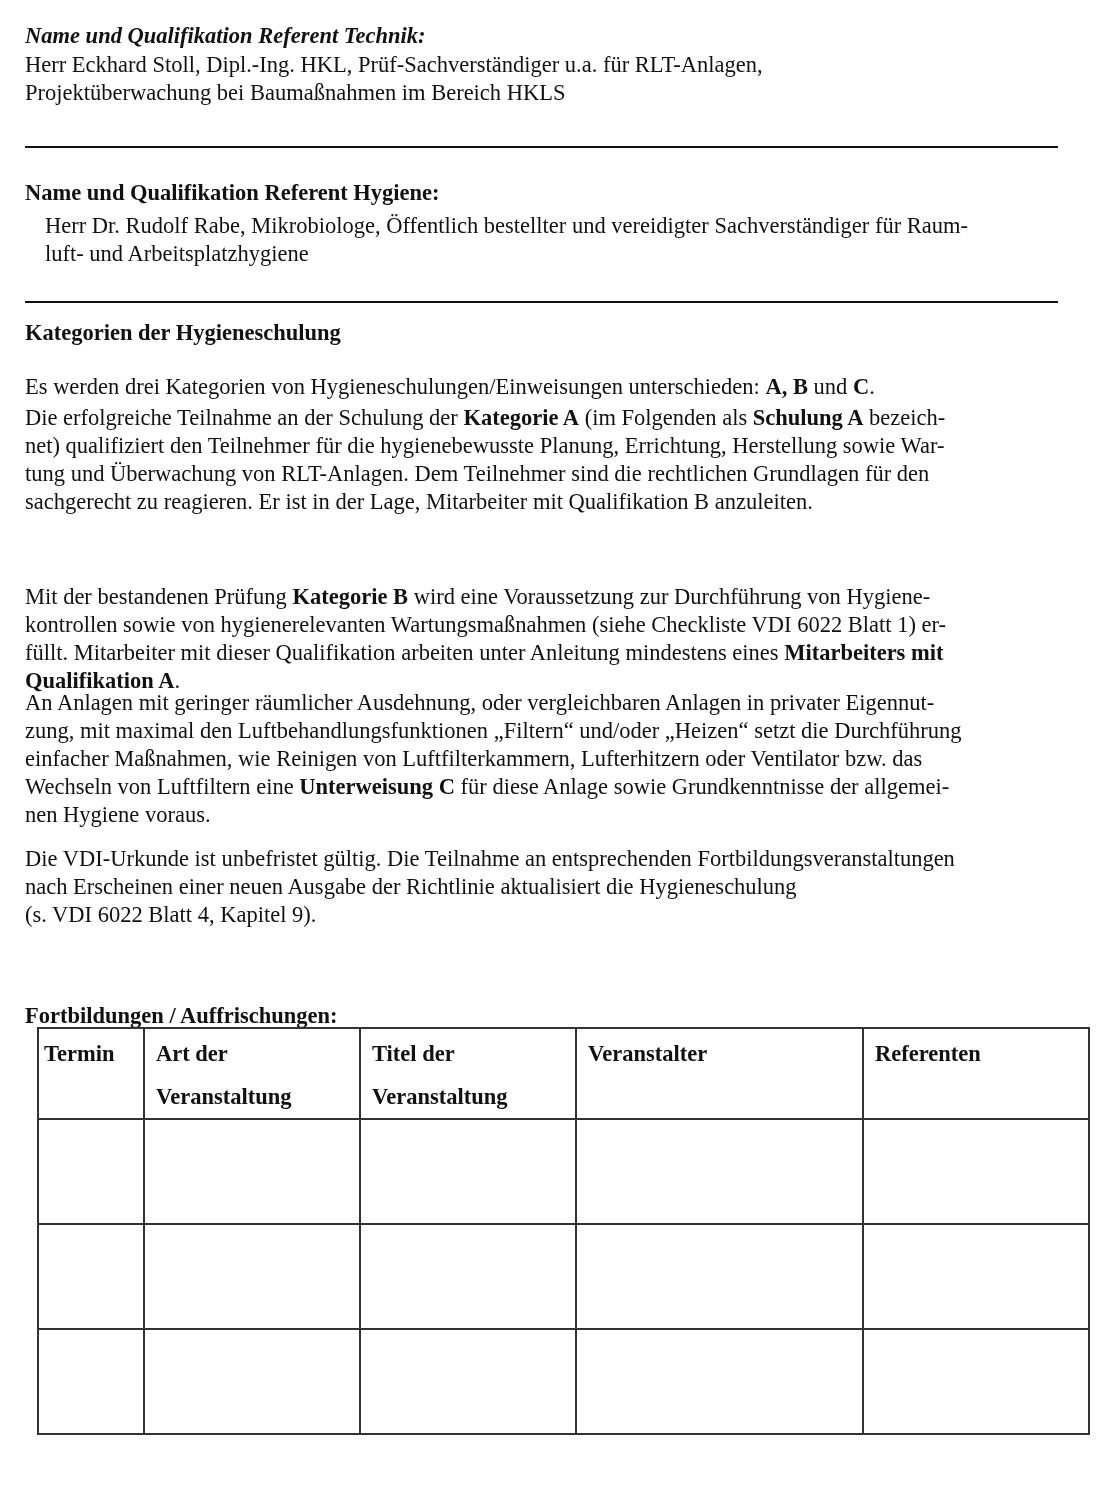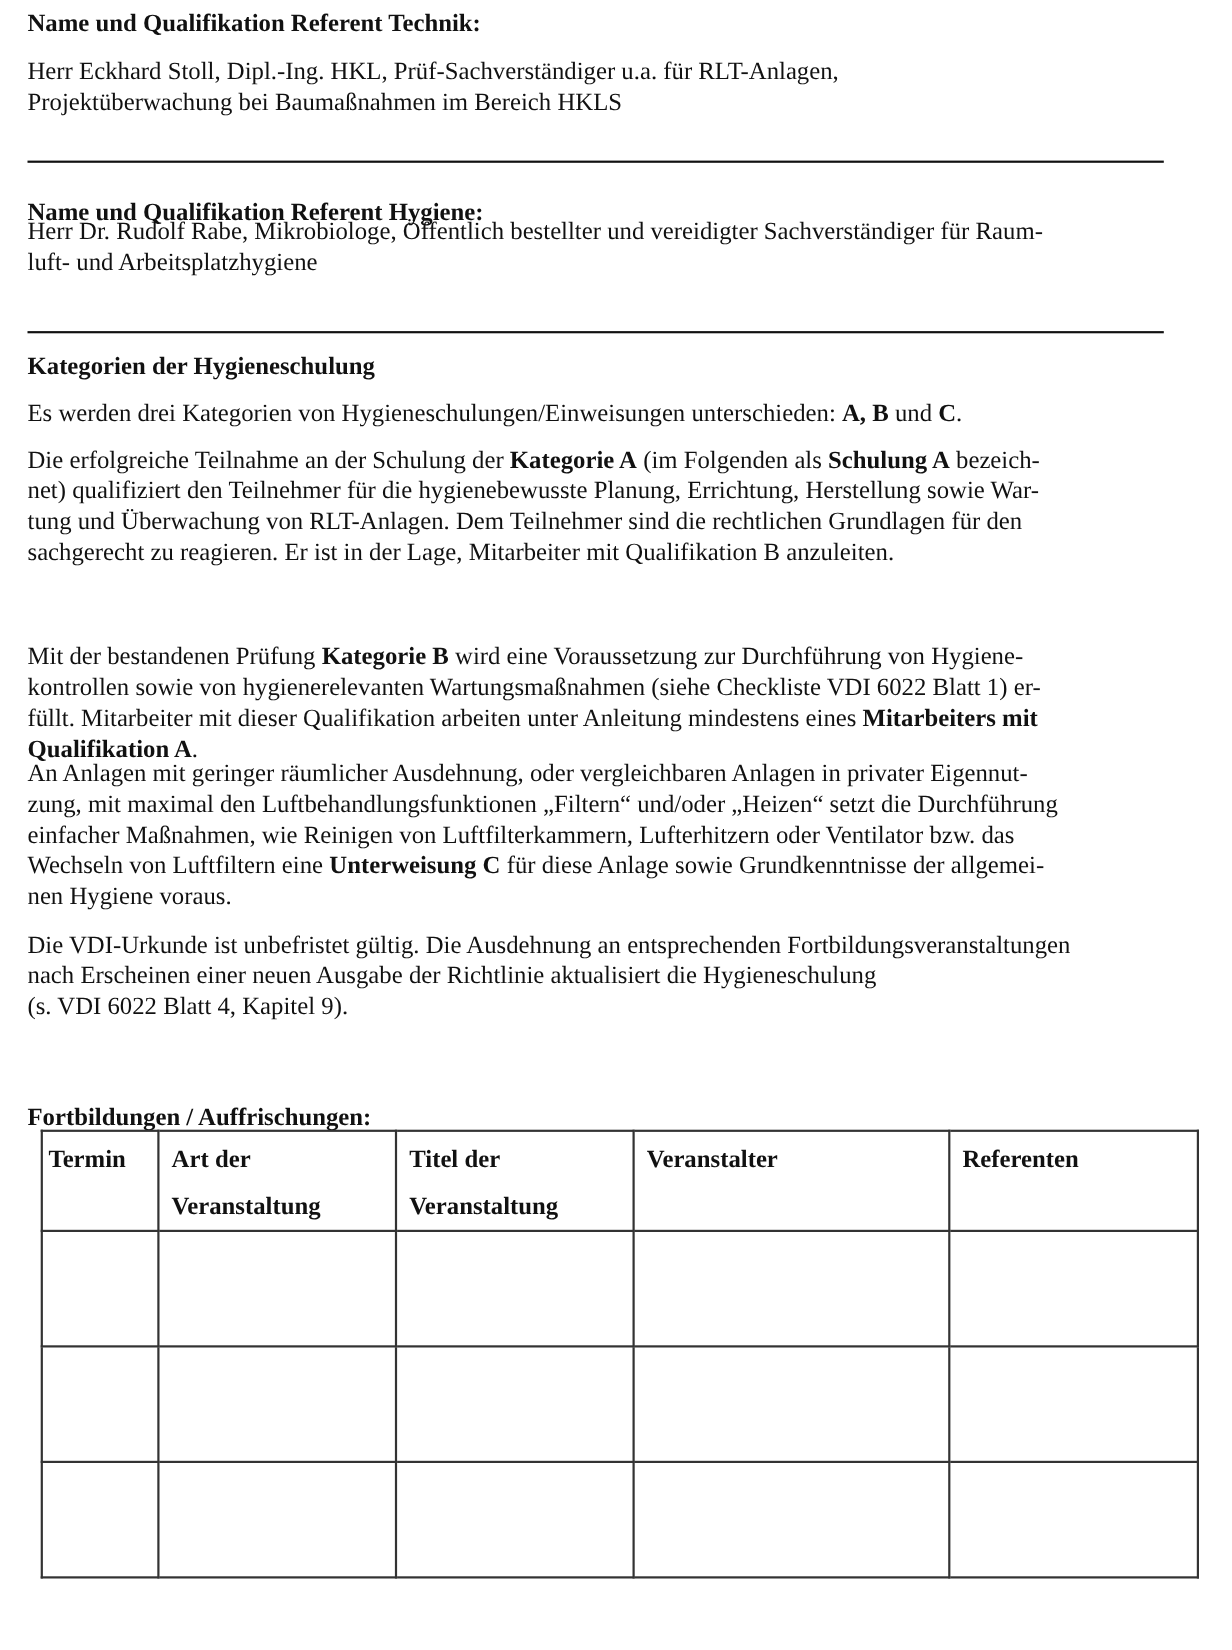--- a/index.html
+++ b/index.html
@@ -35,37 +35,37 @@
     line-height: 43px;
   }
   table.fb th.first { padding-left: 5px; }
   table.fb td { height: 103px; }
 </style>
 </head>
 <body>
 
 <div class="page">
 
-  <div class="h" style="top:7px;">Name und Qualifikation Referent Technik:</div>
+  <div class="h" style="top:22px;font-style:italic;">Name und Qualifikation Referent Technik:</div>
   <div class="p" style="top:51px;font-family:Liberation Serif, serif;">
     <span class="line">Herr Eckhard Stoll, Dipl.-Ing. HKL, Prüf-Sachverständiger u.a. für RLT-Anlagen,</span>
     <span class="line">Projektüberwachung bei Baumaßnahmen im Bereich HKLS</span>
   </div>
   <div class="rule" style="top:146px;"></div>
 
   <div class="h" style="top:179px;">Name und Qualifikation Referent Hygiene:</div>
-  <div class="p" style="top:196px;">
+  <div class="p" style="top:212px;margin-left:20px;">
     <span class="line">Herr Dr. Rudolf Rabe, Mikrobiologe, Öffentlich bestellter und vereidigter Sachverständiger für Raum-</span>
     <span class="line">luft- und Arbeitsplatzhygiene</span>
   </div>
   <div class="rule" style="top:301px;"></div>
 
   <div class="h" style="top:319px;">Kategorien der Hygieneschulung</div>
 
-  <div class="p" style="top:362px;">
+  <div class="p" style="top:373px;">
     <span class="line"><span>Es werden drei Kategorien von Hygieneschulungen/Einweisungen unterschieden: </span><b>A, B</b><span> und </span><b>C</b><span>.</span></span>
   </div>
 
   <div class="p" style="top:404px;">
     <span class="line"><span>Die erfolgreiche Teilnahme an der Schulung der </span><b>Kategorie A</b><span> (im Folgenden als </span><b>Schulung A</b><span> bezeich-</span></span>
     <span class="line">net) qualifiziert den Teilnehmer für die hygienebewusste Planung, Errichtung, Herstellung sowie War-</span>
     <span class="line">tung und Überwachung von RLT-Anlagen. Dem Teilnehmer sind die rechtlichen Grundlagen für den</span>
     <span class="line">sachgerecht zu reagieren. Er ist in der Lage, Mitarbeiter mit Qualifikation B anzuleiten.</span>
   </div>
 
@@ -78,21 +78,21 @@
 
   <div class="p" style="top:689px;">
     <span class="line">An Anlagen mit geringer räumlicher Ausdehnung, oder vergleichbaren Anlagen in privater Eigennut-</span>
     <span class="line">zung, mit maximal den Luftbehandlungsfunktionen „Filtern“ und/oder „Heizen“ setzt die Durchführung</span>
     <span class="line">einfacher Maßnahmen, wie Reinigen von Luftfilterkammern, Lufterhitzern oder Ventilator bzw. das</span>
     <span class="line"><span>Wechseln von Luftfiltern eine </span><b>Unterweisung C</b><span> für diese Anlage sowie Grundkenntnisse der allgemei-</span></span>
     <span class="line">nen Hygiene voraus.</span>
   </div>
 
   <div class="p" style="top:845px;">
-    <span class="line">Die VDI-Urkunde ist unbefristet gültig. Die Ausdehnung an entsprechenden Fortbildungsveranstaltungen</span>
+    <span class="line">Die VDI-Urkunde ist unbefristet gültig. Die Teilnahme an entsprechenden Fortbildungsveranstaltungen</span>
     <span class="line">nach Erscheinen einer neuen Ausgabe der Richtlinie aktualisiert die Hygieneschulung</span>
     <span class="line">(s. VDI 6022 Blatt 4, Kapitel 9).</span>
   </div>
 
   <div class="h" style="top:986px;margin-top:16px;">Fortbildungen / Auffrischungen:</div>
 </div>
 
 <table class="fb">
   <colgroup>
     <col style="width:106px">

